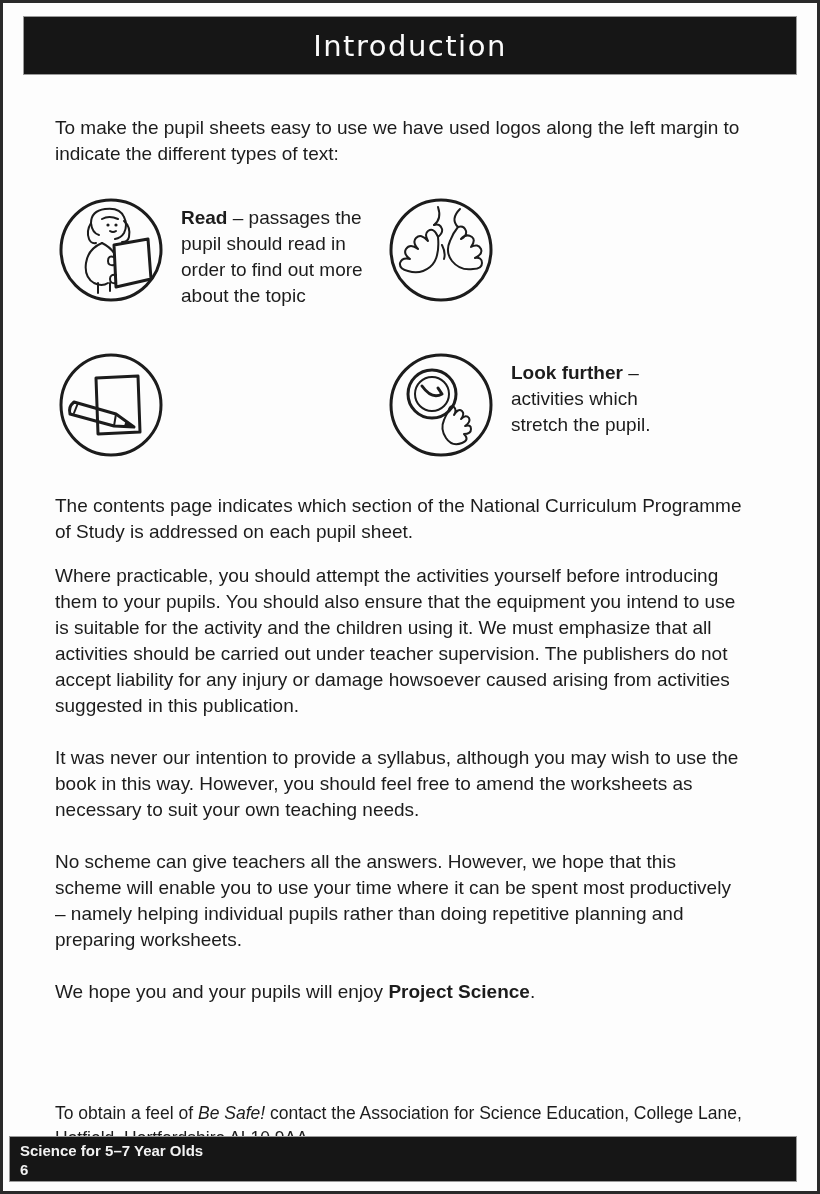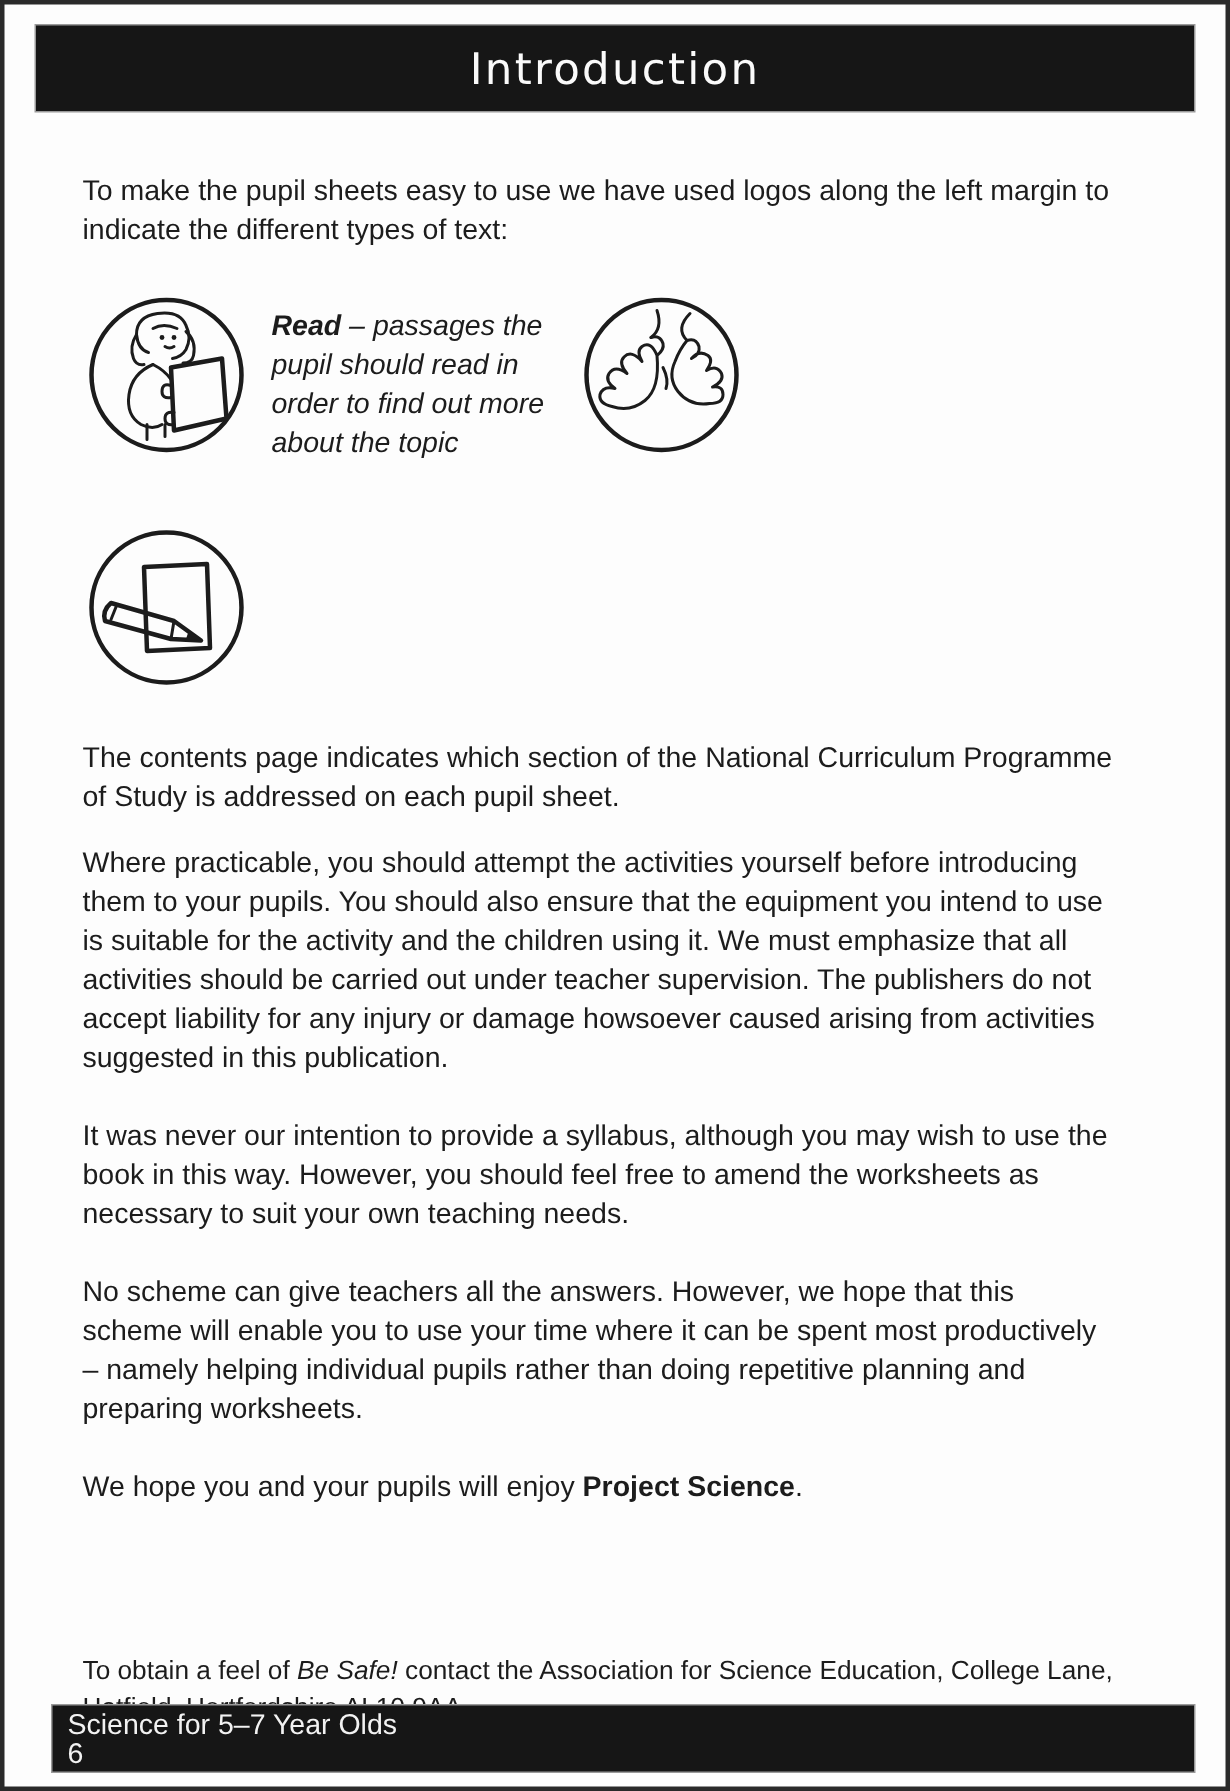--- a/index.html
+++ b/index.html
@@ -17,34 +17,34 @@
     color:#fafafa;font-family:"DejaVu Sans",sans-serif;
     font-size:29px;letter-spacing:1.5px;font-weight:500;
   }
   .content{padding:41px 75px 0 52px;font-size:19px;line-height:26px;}
   .para{margin:0 0 26px 0;}
   .para.tight{margin-bottom:18px;}
   .logo-grid{
     display:grid;grid-template-columns:330px 1fr;
     row-gap:43px;margin:30px 0 35px 3px;
   }
-  .logo-item{display:flex;align-items:flex-start;font-style:italic;}
+  .logo-item{display:flex;align-items:flex-start;}
   .logo-icon{flex:0 0 106px;width:106px;height:106px;}
   .logo-icon svg{display:block;}
   .logo-text{margin-left:17px;margin-top:8px;max-width:205px;}
   .logo-text.narrow{max-width:175px;}
   .b{font-weight:bold;}
   .i{font-style:italic;}
   .closing{margin:0;}
   .note{margin-top:96px;font-size:17.5px;line-height:25px;}
   .footer-bar{
-    position:absolute;left:32px;right:21px;bottom:10px;height:44px;
+    position:absolute;left:7px;right:21px;bottom:10px;height:44px;
     background:#161616;box-shadow:0 0 0 1px #9a9a9a;
-    color:#f2f2f2;font-size:19px;line-height:19px;
-    padding:4px 0 0 10px;box-sizing:border-box;
+    color:#f2f2f2;font-size:15px;line-height:19px;
+    padding:4px 0 0 10px;box-sizing:border-box;font-weight:bold;
   }
   .stroke{fill:none;stroke:#1c1c1c;stroke-width:3;stroke-linecap:round;stroke-linejoin:round;}
   .thin{fill:none;stroke:#1c1c1c;stroke-width:2;stroke-linecap:round;stroke-linejoin:round;}
   .fillblk{fill:#1c1c1c;stroke:none;}
 </style>
 </head>
 <body>
 
 <div class="page">
 
@@ -107,20 +107,38 @@
             <circle class="stroke" cx="53" cy="53" r="50"></circle>
             <path class="stroke" d="M38,26 L80,24 L82,80 L40,82 Z"></path>
             <path class="stroke" d="M16,50 L58,62 L76,75 L56,74 L12,62 Q10,55 16,50 Z"></path>
             <path class="thin" d="M58,62 L56,74"></path>
             <path class="fillblk" d="M68,68 L76,75 L66,74 Z"></path>
             <path class="thin" d="M20,51 L16,61"></path>
           </svg>
         </span>
       </div>
 
+      <div class="logo-item">
+        <span class="logo-icon">
+          <svg width="106" height="106" viewBox="0 0 106 106">
+            <circle class="stroke" cx="53" cy="53" r="50"></circle>
+            <circle class="stroke" cx="44" cy="42" r="24"></circle>
+            <circle class="thin" cx="44" cy="42" r="17"></circle>
+            <path class="stroke" d="M34,34 Q44,48 54,42 L50,36"></path>
+            <path class="thin" d="M60,60 Q62,52 66,55 Q69,58 66,63
+              Q70,56 74,59 Q77,62 73,67
+              Q78,62 81,66 Q83,70 77,74
+              Q83,72 83,77 Q83,82 76,82
+              Q82,88 74,91 Q64,95 58,86 Q52,77 56,68 Q58,63 60,60 Z"></path>
+          </svg>
+        </span>
+        <div class="logo-text narrow">
+          <span class="b">Look further</span><span> – </span><span>activities which stretch the pupil.</span>
+        </div>
+      </div>
 
     </div>
 
     <p class="para tight">The contents page indicates which section of the National Curriculum Programme of Study is addressed on each pupil sheet.</p>
     <p class="para">Where practicable, you should attempt the activities yourself before introducing them to your pupils. You should also ensure that the equipment you intend to use is suitable for the activity and the children using it. We must emphasize that all activities should be carried out under teacher supervision. The publishers do not accept liability for any injury or damage howsoever caused arising from activities suggested in this publication.</p>
     <p class="para">It was never our intention to provide a syllabus, although you may wish to use the book in this way. However, you should feel free to amend the worksheets as necessary to suit your own teaching needs.</p>
     <p class="para">No scheme can give teachers all the answers. However, we hope that this scheme will enable you to use your time where it can be spent most productively – namely helping individual pupils rather than doing repetitive planning and preparing worksheets.</p>
 
     <p class="closing"><span>We hope you and your pupils will enjoy </span><span class="b">Project Science</span><span>.</span></p>
 

